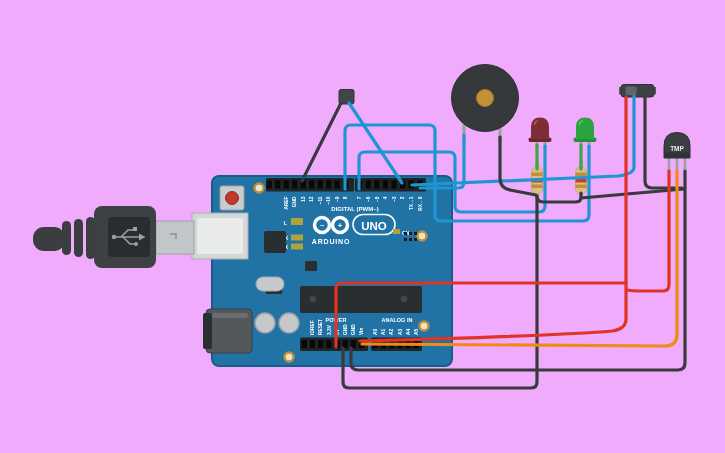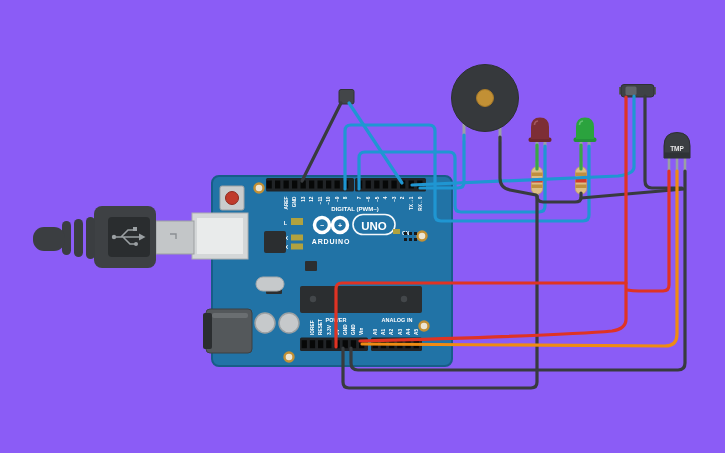--- a/index.html
+++ b/index.html
@@ -1,16 +1,16 @@
 <!DOCTYPE html>
 <html><head>
 <meta charset="utf-8">
 <style>
   html,body{margin:0;padding:0;background:#ffffff;}
-  .stage{position:relative;width:725px;height:453px;background:#8b5cf6;overflow:hidden;
+  .stage{position:relative;width:725px;height:453px;background:#f0abfc;overflow:hidden;
          font-family:"Liberation Sans",sans-serif;}
   svg text{font-family:"Liberation Sans",sans-serif;}
 </style>
 </head>
 <body>
 
 <div class="stage">
 <svg width="725" height="453" viewBox="0 0 725 453" xmlns="http://www.w3.org/2000/svg">
 
   <g>

